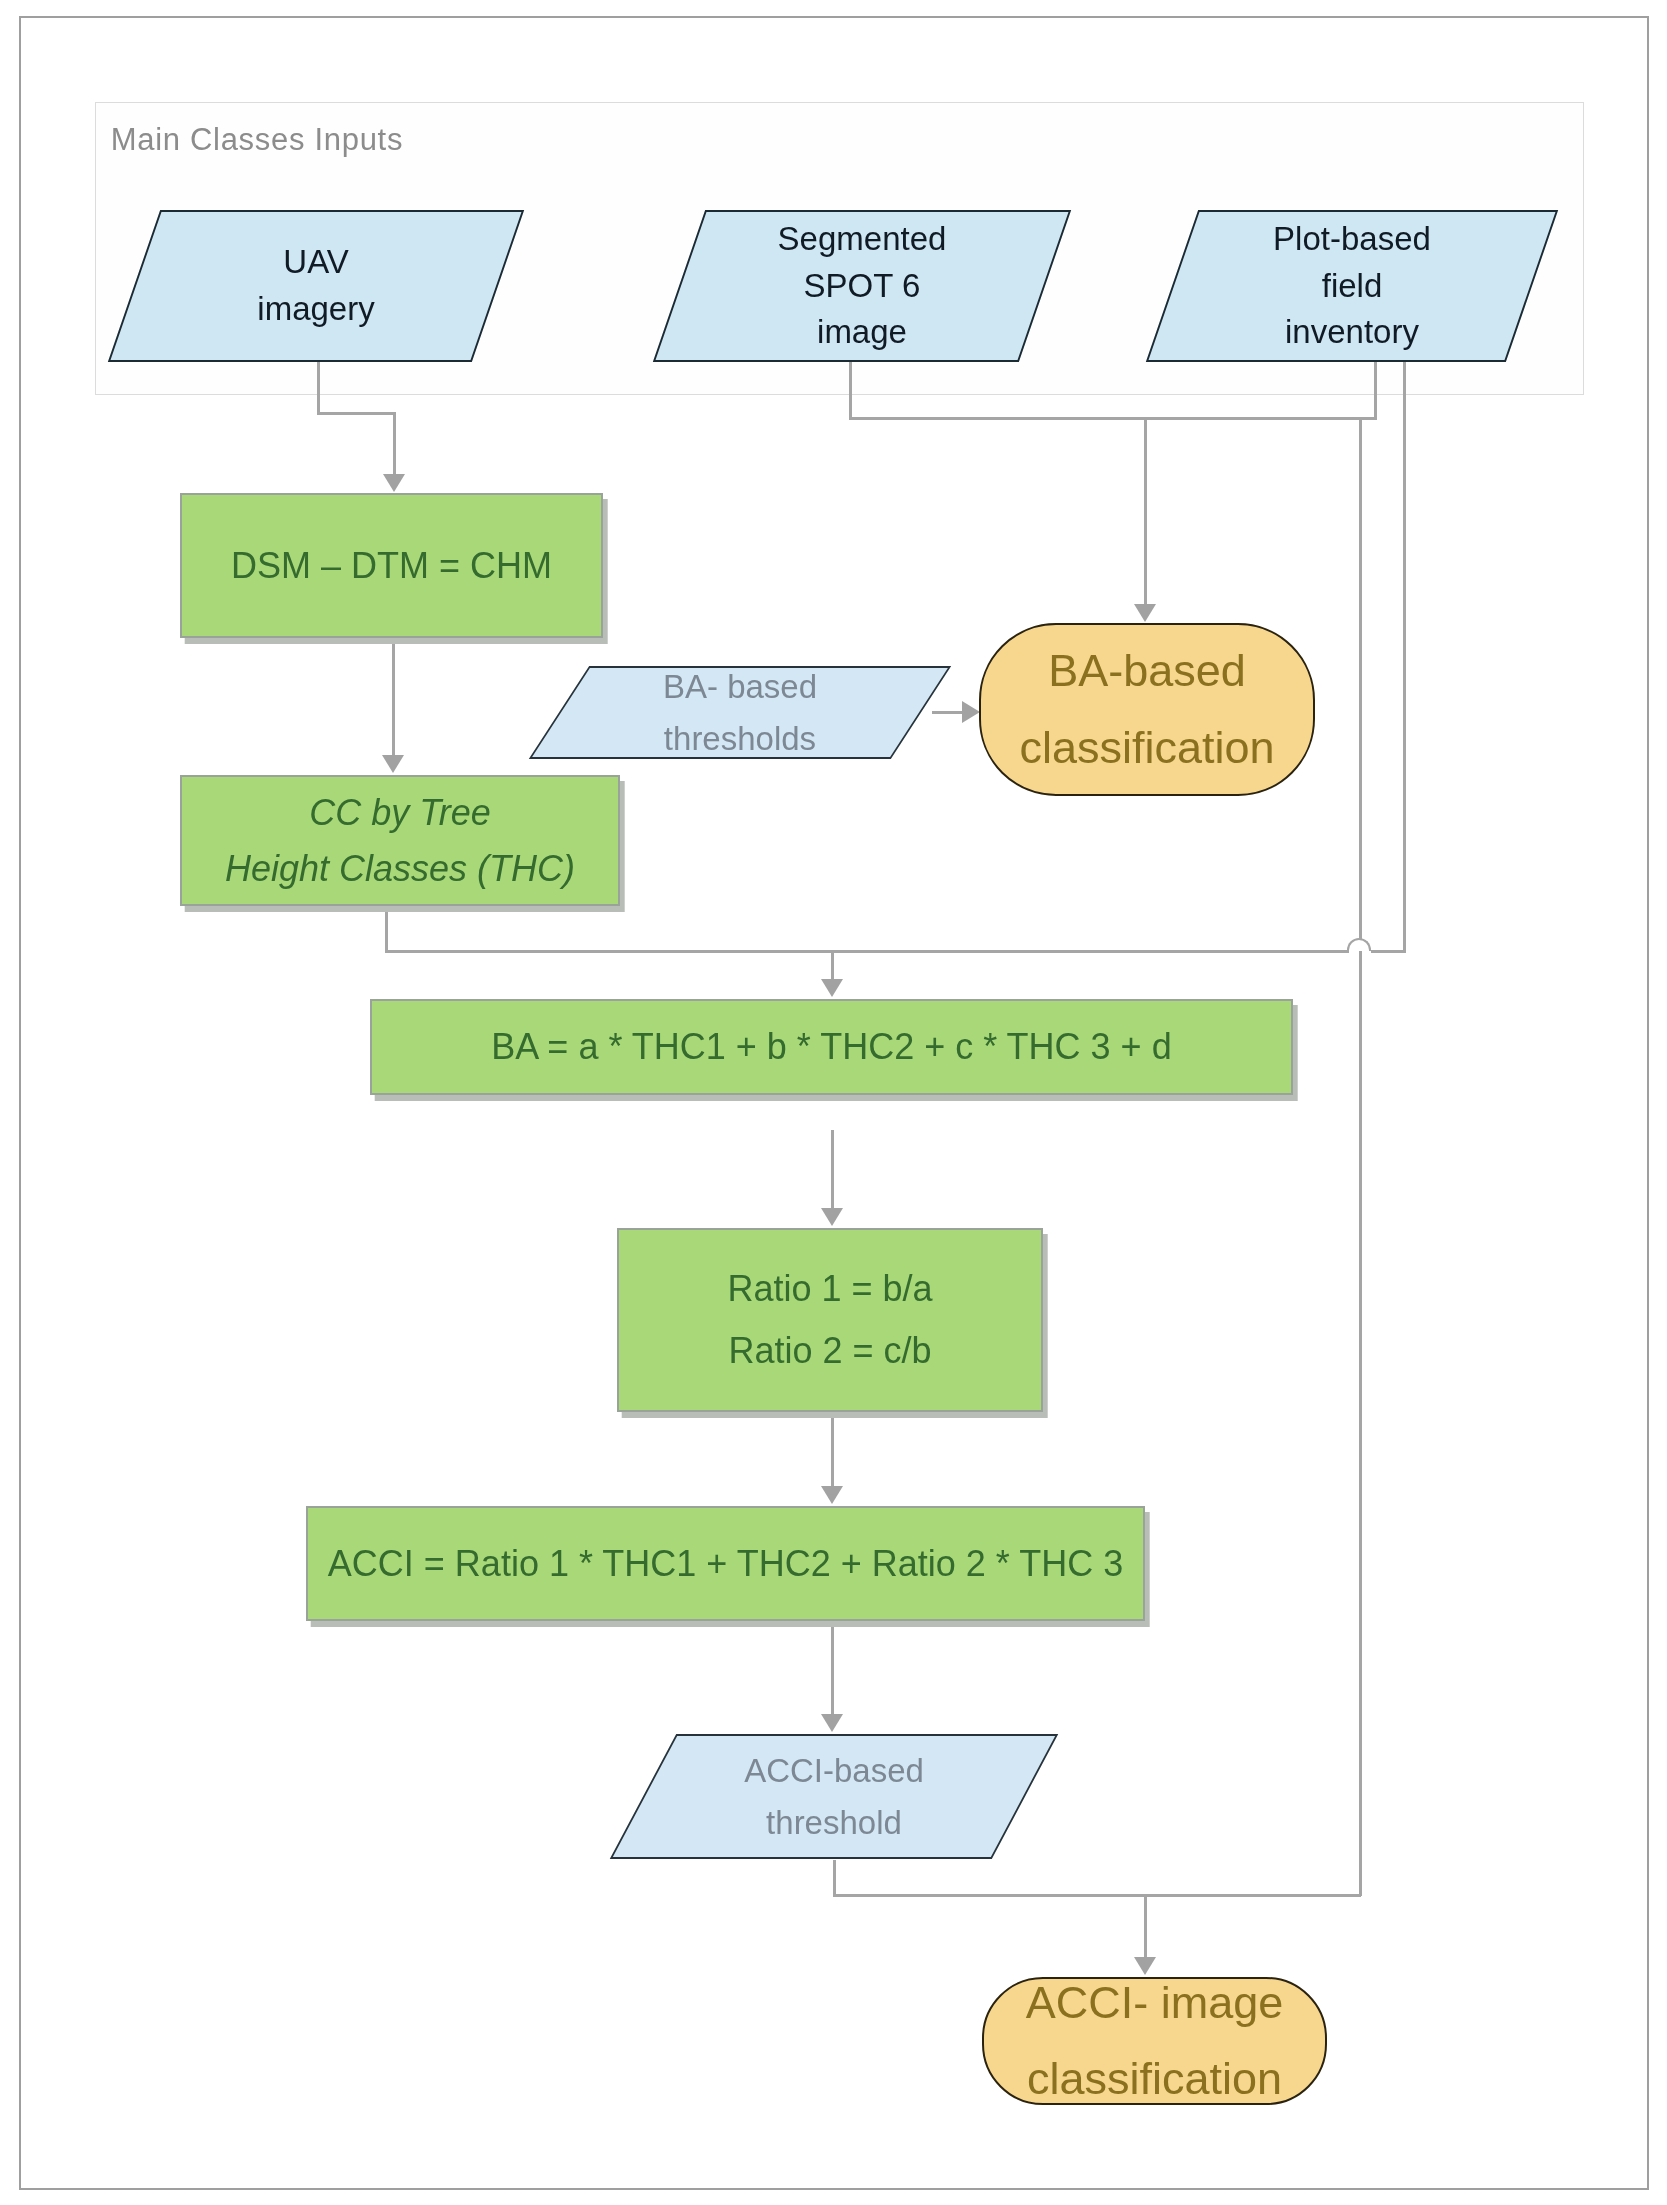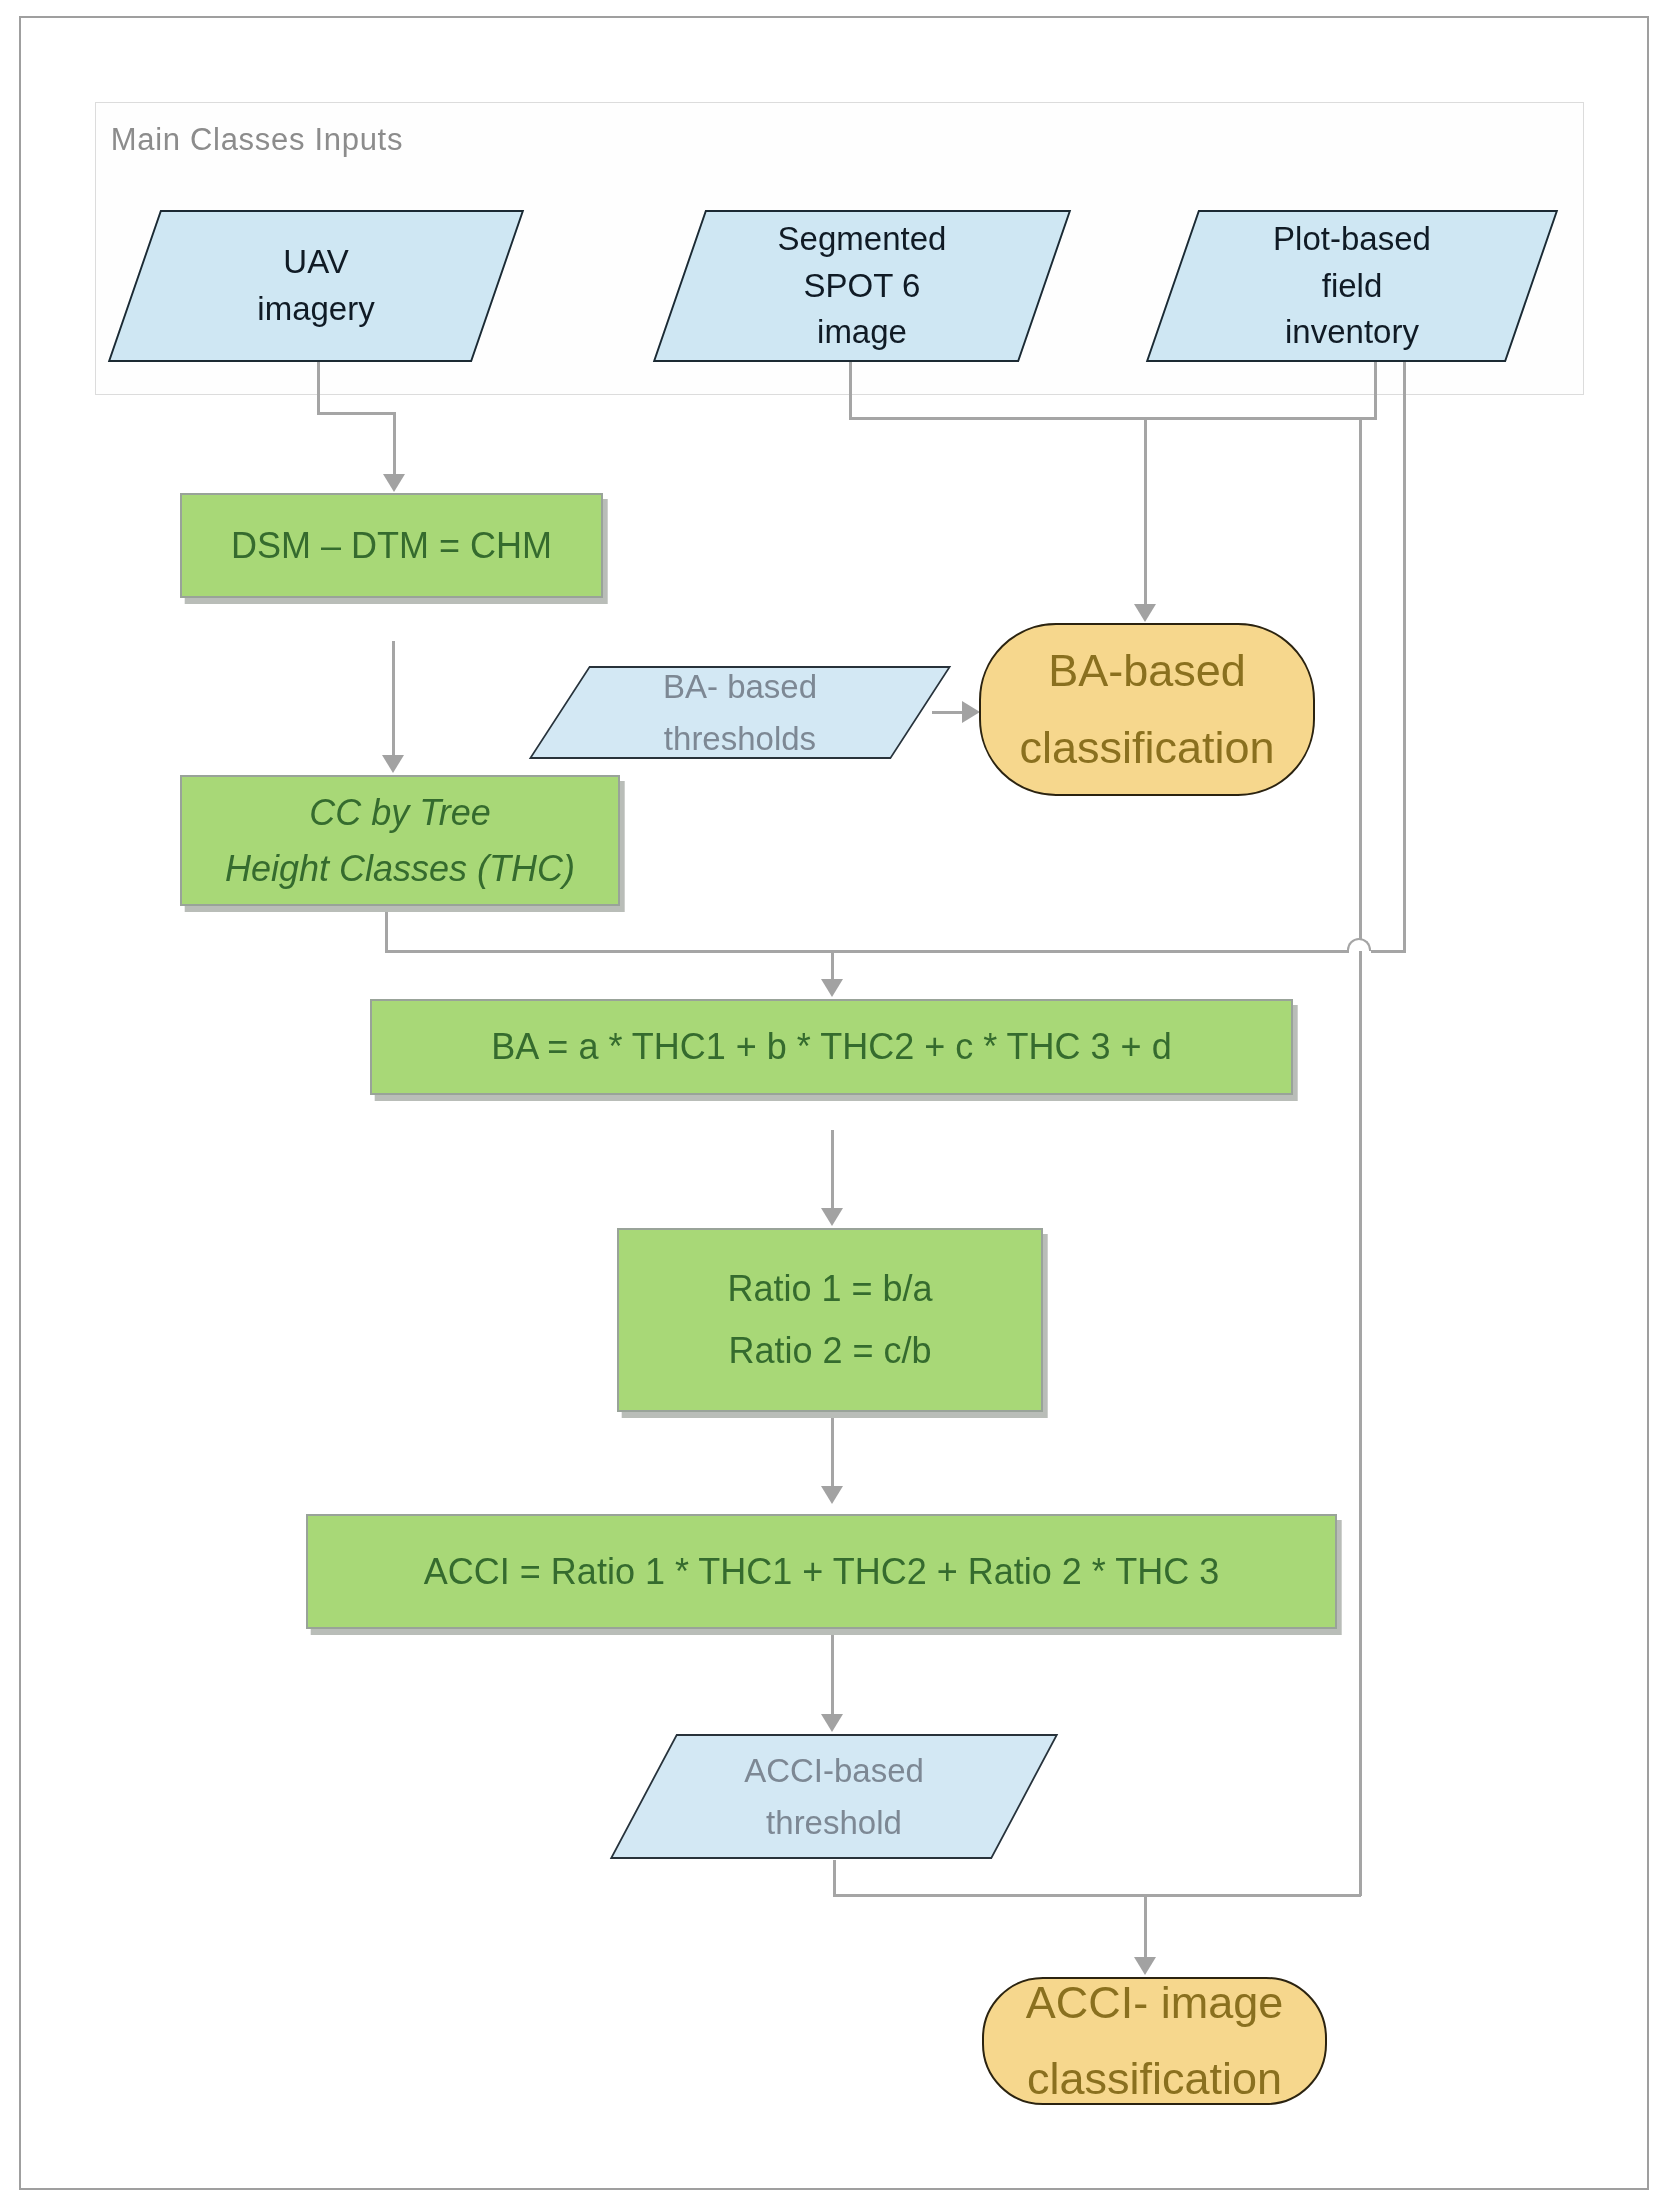--- a/index.html
+++ b/index.html
@@ -61,26 +61,26 @@
   .accithr { left: 643px; top: 1734px; width: 382px; height: 125px; transform: skewX(-28deg); }
   .accithr .inner { transform: skewX(28deg); }
 
   
   .proc {
     background: #a8d877;
     border: 2.7px solid #99a399;
     box-shadow: 4.7px 6px 0 #b9bdb8;
   }
   .proc-text { font-size: 36px; line-height: 1.55; color: #356b2e; }
-  .chm    { left: 180px; top: 493px;  width: 423px;  height: 105px; }
+  .chm    { left: 180px; top: 493px;  width: 423px;  height: 145px; }
   .cc     { left: 180px; top: 775px; width: 440px;  height: 131px; font-style: italic; }
   .baf    { left: 370px; top: 999px; width: 923px; height: 96px; }
   .ratio  { left: 617px; top: 1228px; width: 426px;  height: 184px; }
   .ratio .proc-text { line-height: 1.72; }
-  .accif  { left: 306px; top: 1506px; width: 1031px; height: 115px; margin-top: 8px; }
+  .accif  { left: 306px; top: 1506px; width: 839px; height: 115px; }
 
   
   .term {
     background: #f6d78d;
     border: 2px solid #2b2310;
   }
   .term-text { font-size: 45px; line-height: 1.7; color: #8a701f; }
   .baclass   { left: 979px; top: 623px;  width: 336px; height: 173px; border-radius: 77px; }
   .acciclass { left: 982px; top: 1977px; width: 345px; height: 128px; border-radius: 61px; }
 

